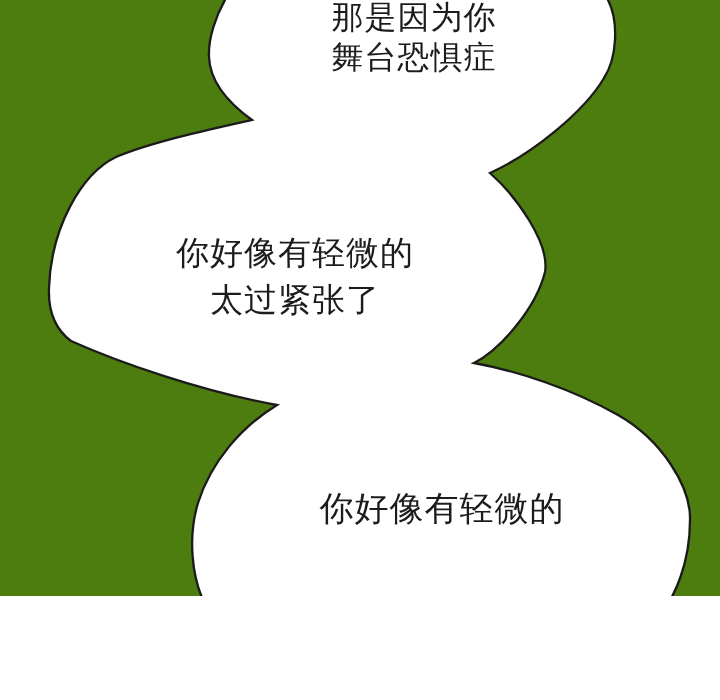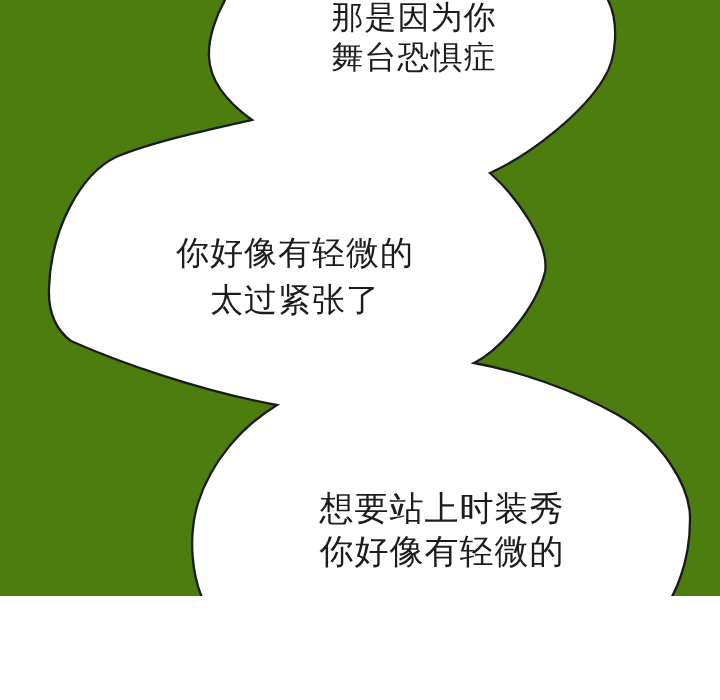--- a/index.html
+++ b/index.html
@@ -68,17 +68,16 @@
     <span class="line">那是因为你</span>
     <span class="line">舞台恐惧症</span>
   </div>
 
   <div class="bubble-text bt-middle">
     <span class="line">你好像有轻微的</span>
     <span class="line">太过紧张了</span>
   </div>
 
   <div class="bubble-text bt-bottom">
-    <span class="line">想要站上时装秀</span>
     <span class="line">你好像有轻微的</span>
   </div>
 
 </div>
 
 </body></html>

